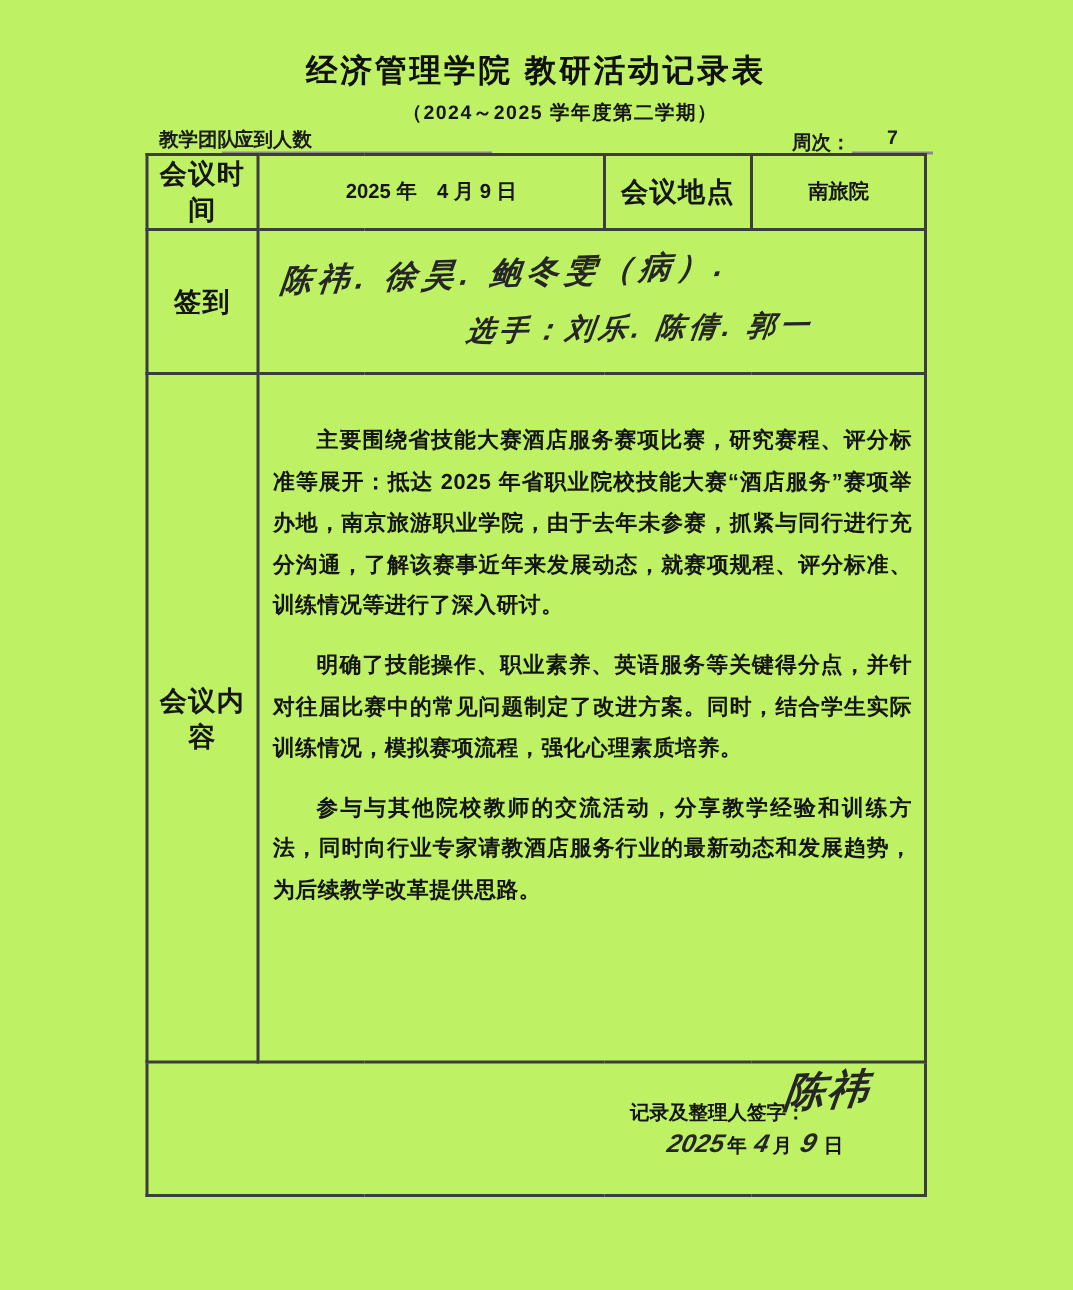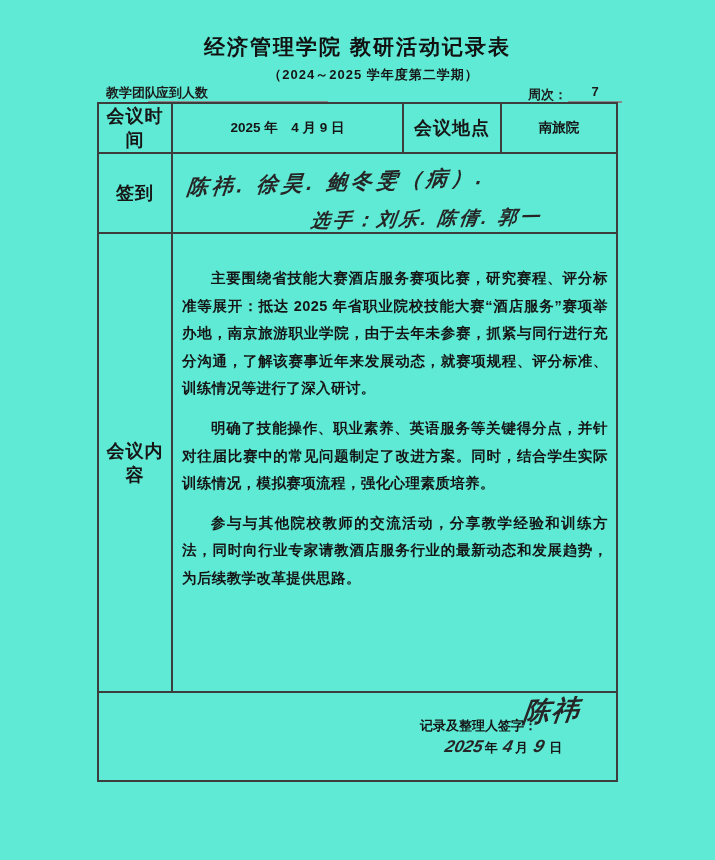--- a/index.html
+++ b/index.html
@@ -1,20 +1,20 @@
 <!DOCTYPE html>
 <html><head>
 <meta charset="utf-8">
 <style>
   * { margin:0; padding:0; box-sizing:border-box; }
   html,body { background:#ffffff; }
   body { font-family:"Liberation Sans","DejaVu Sans",sans-serif; color:#1c1c1c; }
   .page {
     position:relative; width:715px; height:860px; margin:0 auto;
-    background:#5eead4; overflow:hidden;
+    background:#bef264; overflow:hidden;
   }
   .doc-title {
     position:absolute; top:33px; left:0; width:100%;
     text-align:center; font-size:21px; font-weight:700; letter-spacing:2px; color:#111;
   }
   .doc-subtitle {
     position:absolute; top:66px; left:16px; width:100%;
     text-align:center; font-size:13px; font-weight:700; letter-spacing:1px; color:#161616;
   }
   .meta-line { position:absolute; top:84px; left:0; width:100%; height:20px; font-size:13px; font-weight:700; }
@@ -86,21 +86,21 @@
         <col style="width:98px">
         <col style="width:116px">
     </colgroup>
     <tbody>
         <tr style="height:25px">
       <td class="cell-label">会议时间</td>
       <td colspan="3">2025 年　4 月 9 日</td>
       <td class="cell-label">会议地点</td>
       <td>南旅院</td>
     </tr>
-    <tr style="height:80px">
+    <tr style="height:96px">
       <td class="cell-label">签到</td>
       <td colspan="5" class="cell-signin-area">
         <span class="hand signin-line1">陈祎. 徐昊. 鲍冬雯（病）.</span>
         <span class="hand signin-line2">选手：刘乐. 陈倩. 郭一</span>
       </td>
     </tr>
     <tr style="height:459px">
       <td class="cell-label">会议内容</td>
       <td colspan="5" class="content-cell">
         <p>主要围绕省技能大赛酒店服务赛项比赛，研究赛程、评分标准等展开：抵达 2025 年省职业院校技能大赛“酒店服务”赛项举办地，南京旅游职业学院，由于去年未参赛，抓紧与同行进行充分沟通，了解该赛事近年来发展动态，就赛项规程、评分标准、训练情况等进行了深入研讨。</p>

